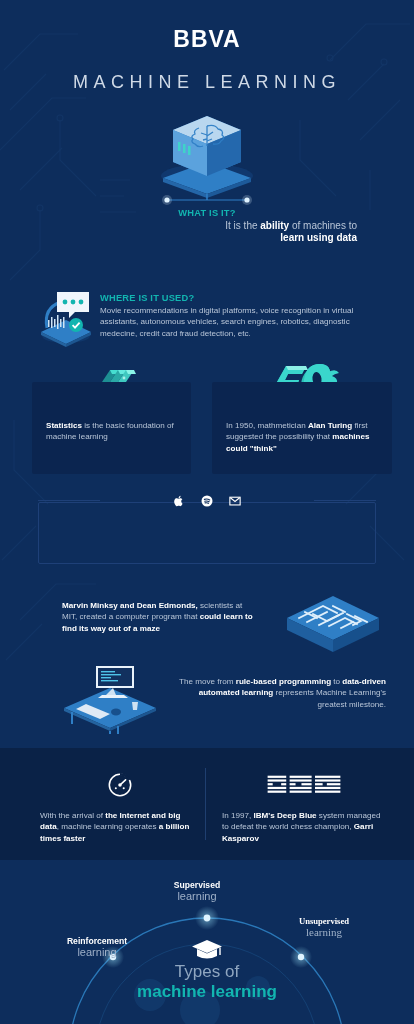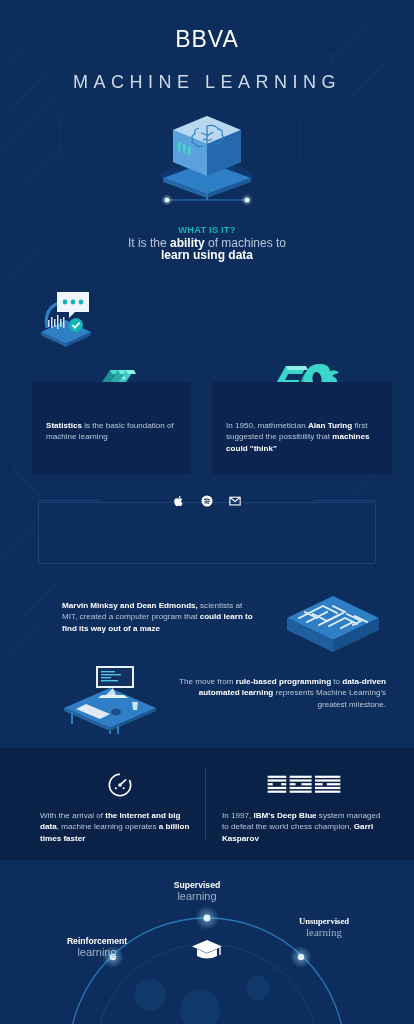--- a/index.html
+++ b/index.html
@@ -20,42 +20,41 @@
     background:#0a2247;
   }
   .band-bottom {
     position:absolute; left:0; width:414px; top:860px; height:164px;
     background:#0d2d5c;
   }
 
   
   .logo {
     position:absolute; top:26px; left:0; width:414px; text-align:center;
-    font-size:23px; font-weight:normal; letter-spacing:1px; color:#fff;
+    font-size:23px; font-weight:bold; letter-spacing:1px; color:#fff;
   }
   .main-title {
     position:absolute; top:72px; left:0; width:414px; text-align:center;
     font-size:18px; letter-spacing:5.5px; color:#cfd9e6; font-weight:400;
   }
 
   
   .txt { font-size:8.1px; line-height:11.3px; color:#b9c6d8; }
   .txt b { color:#ffffff; font-weight:bold; }
   .heading-teal {
     font-size:9.3px; font-weight:bold; color:#12b5b0; letter-spacing:.2px;
     margin-bottom:2px;
-    margin-top:17px;
   }
 
   
   .hero-icon { position:absolute; top:104px; left:147px; width:120px; height:105px; }
   .what-is-it {
     position:absolute; top:208px; left:57px; width:300px; text-align:center;
   }
-  .what-is-it .line { font-size:12px; line-height:12px; color:#b9c6d8; }
+  .what-is-it .line { font-size:10px; line-height:12px; color:#b9c6d8;text-align:right; }
   .what-is-it .line b { color:#fff; font-weight:bold; }
 
   
   .where-icon { position:absolute; top:286px; left:35px; width:62px; height:62px; }
   .where-block { position:absolute; top:293px; left:100px; width:272px; }
 
   
   .card {
     position:absolute; top:382px; height:92px; background:#0b2550;
     border-radius:2px;
@@ -213,20 +212,24 @@
       <rect x="19" y="33" width="1.5" height="8"></rect>
         <rect x="22" y="29" width="1.5" height="14"></rect>
       <rect x="25" y="33" width="1.5" height="8"></rect>
         <rect x="28" y="31" width="1.5" height="11"></rect>
     </g>
 
     <circle cx="41" cy="39" r="7" fill="#12b5b0"></circle>
     <path d="M37.6 39.2 L40 41.6 L44.6 36.6" stroke="#ffffff" stroke-width="1.8" fill="none"></path>
   </svg>
 
+  <div class="where-block">
+    <div class="heading-teal">WHERE IS IT USED?</div>
+    <div class="txt">Movie recommendations in digital platforms, voice recognition in virtual assistants, autonomous vehicles, search engines, robotics, diagnostic medecine, credit card fraud detection, etc.</div>
+  </div>
 
   <svg class="stat-icon" viewBox="0 0 62 46">
     <g>
       <path d="M6 40 L30 4 L38 4 L14 40 Z" fill="#1d8f93"></path>
       <path d="M30 4 L38 4 L40 8 L32 8 Z" fill="#46ded0"></path>
       <path d="M14 40 L38 4 L46 4 L22 40 Z" fill="#2aa9a6"></path>
       <path d="M38 4 L46 4 L48 8 L40 8 Z" fill="#63eade"></path>
       <path d="M22 40 L46 4 L54 4 L30 40 Z" fill="#3fc9c0"></path>
       <path d="M46 4 L54 4 L56 8 L48 8 Z" fill="#8af4e8"></path>
       <g fill="#bdf6ef" opacity=".85">
@@ -425,14 +428,18 @@
       <div class="t2">learning</div>
     </div>
   </div>
 
   <svg class="cap-icon" viewBox="0 0 32 24">
     <path d="M16 2 L31 8.5 L16 15 L1 8.5 Z" fill="#ffffff"></path>
     <path d="M6 11 L6 18 q10 5 20 0 L26 11 L16 15.5 Z" fill="#ffffff"></path>
     <path d="M29 9.4 L29 17" stroke="#ffffff" stroke-width="1.4"></path>
   </svg>
 
+  <div class="types-title">
+    <div class="a">Types of</div>
+    <div class="b">machine learning</div>
+  </div>
 
 </div>
 
 </body></html>

